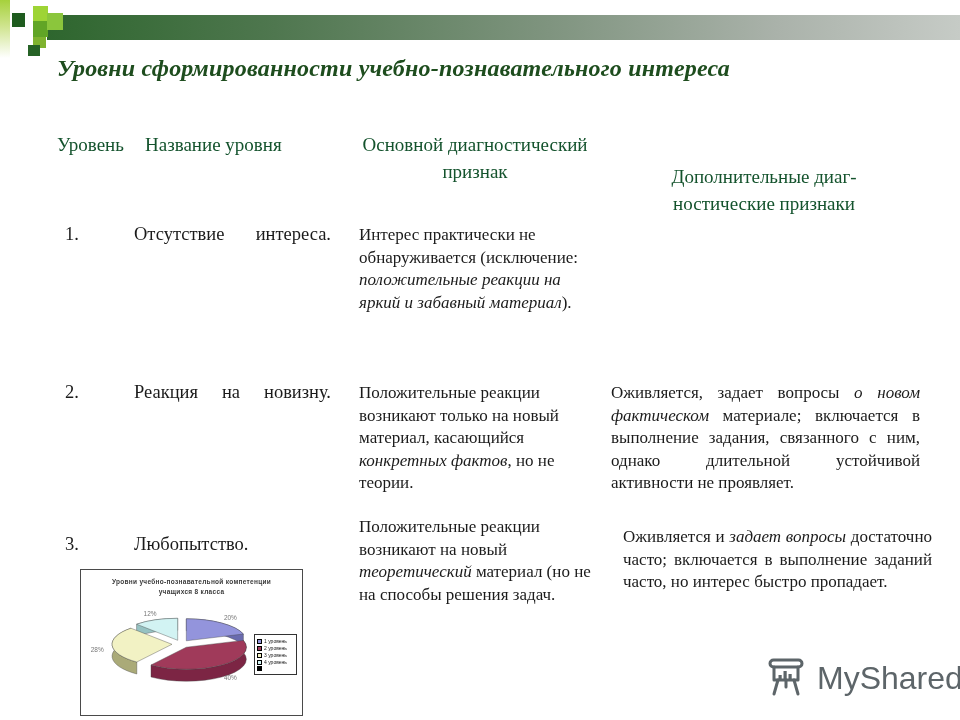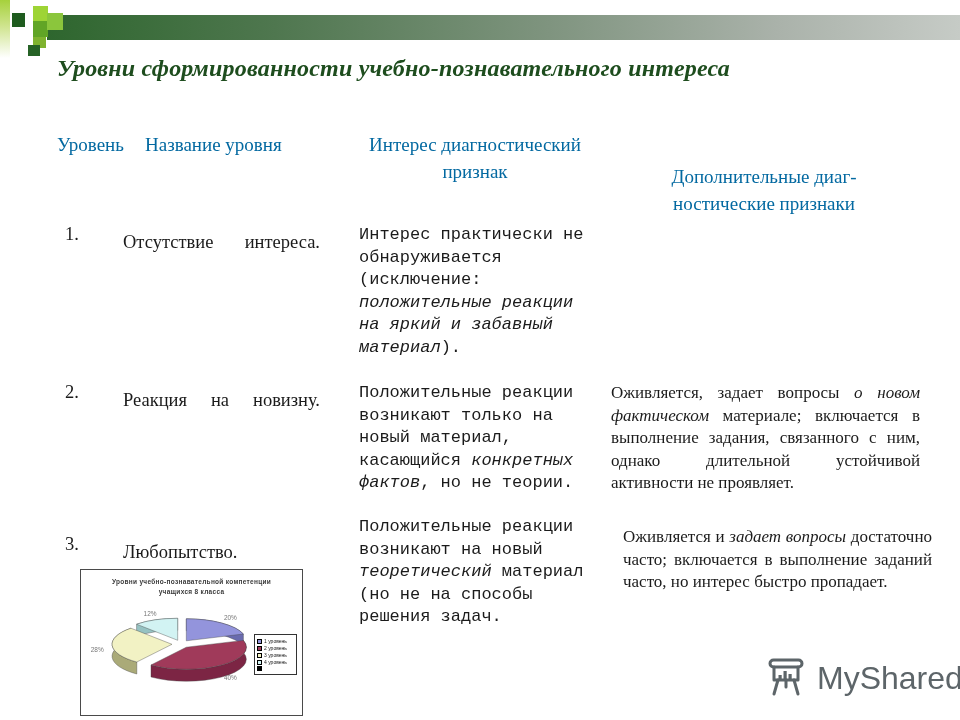--- a/index.html
+++ b/index.html
@@ -15,29 +15,29 @@
   .sq-a{left:33px;top:6px;width:15px;height:15px;background:#9ed435;}
   .sq-c{left:33px;top:21px;width:15px;height:16px;background:#61a526;}
   .sq-d{left:47px;top:13px;width:16px;height:17px;background:#8bc63c;}
   .sq-e{left:33px;top:37px;width:13px;height:11px;background:#7fb32f;}
   .sq-f{left:28px;top:45px;width:12px;height:11px;background:#266226;}
   
   .title{position:absolute;left:57px;top:55px;width:860px;margin:0;
          font-family:"Liberation Serif",serif;font-weight:bold;font-size:24px;
          color:#1e4d1e;letter-spacing:0.2px;font-style:italic;}
   
-  .th{position:absolute;top:131px;font-size:19px;line-height:27px;color:#0369a1;}
+  .th{position:absolute;top:131px;font-size:19px;line-height:27px;color:#14532d;}
   .th-level{left:57px;}
   .th-name{left:145px;font-family:Liberation Serif, serif;}
   .th-main{left:337px;width:276px;text-align:center;}
   .th-extra{left:616px;width:296px;text-align:center;margin-top:32px;}
   .cell{position:absolute;color:#1b1b1b;}
   .c-num{left:65px;width:34px;font-size:18.5px;}
-  .c-name{left:123px;width:197px;font-size:18.5px;text-align:justify;text-align-last:justify;margin-top:8px;}
-  .c-main{left:359px;width:243px;font-size:17px;line-height:22.5px;text-align:left;font-family:Liberation Mono, monospace;}
+  .c-name{left:134px;width:197px;font-size:18.5px;text-align:justify;text-align-last:justify;}
+  .c-main{left:359px;width:243px;font-size:17px;line-height:22.5px;text-align:left;}
   .c-extra{left:611px;width:309px;font-size:17px;line-height:22.5px;text-align:justify;}
   .r1{top:224px;}
   .r2{top:382px;}
   .r3n{top:534px;}
   .r3m{top:516px;}
   .r3e{top:526px;margin-left:12px;}
   .it{font-style:italic;}
   
   .chart-box{position:absolute;left:80px;top:569px;width:221px;height:145px;
              border:1px solid #4a4a4a;background:#ffffff;}
@@ -69,21 +69,21 @@
     <div class="sq sq-d"></div>
     <div class="sq sq-e"></div>
     <div class="sq sq-f"></div>
   </div>
 
   <h1 class="title">Уровни сформированности учебно-познавательного интереса</h1>
 
   <div class="th th-level">Уровень</div>
   <div class="th th-name">Название уровня</div>
   <div class="th th-main">
-    <div>Интерес диагностический</div>
+    <div>Основной диагностический</div>
     <div>признак</div>
   </div>
   <div class="th th-extra">
     <div>Дополнительные диаг-</div>
     <div>ностические признаки</div>
   </div>
 
   <div class="cell c-num r1">1.</div>
   <div class="cell c-name r1">Отсутствие интереса.</div>
   <div class="cell c-main r1"><span>Интерес практически не обнаруживается (исключение: </span><span class="it">положительные реакции на яркий и забавный материал</span><span>).</span></div>

